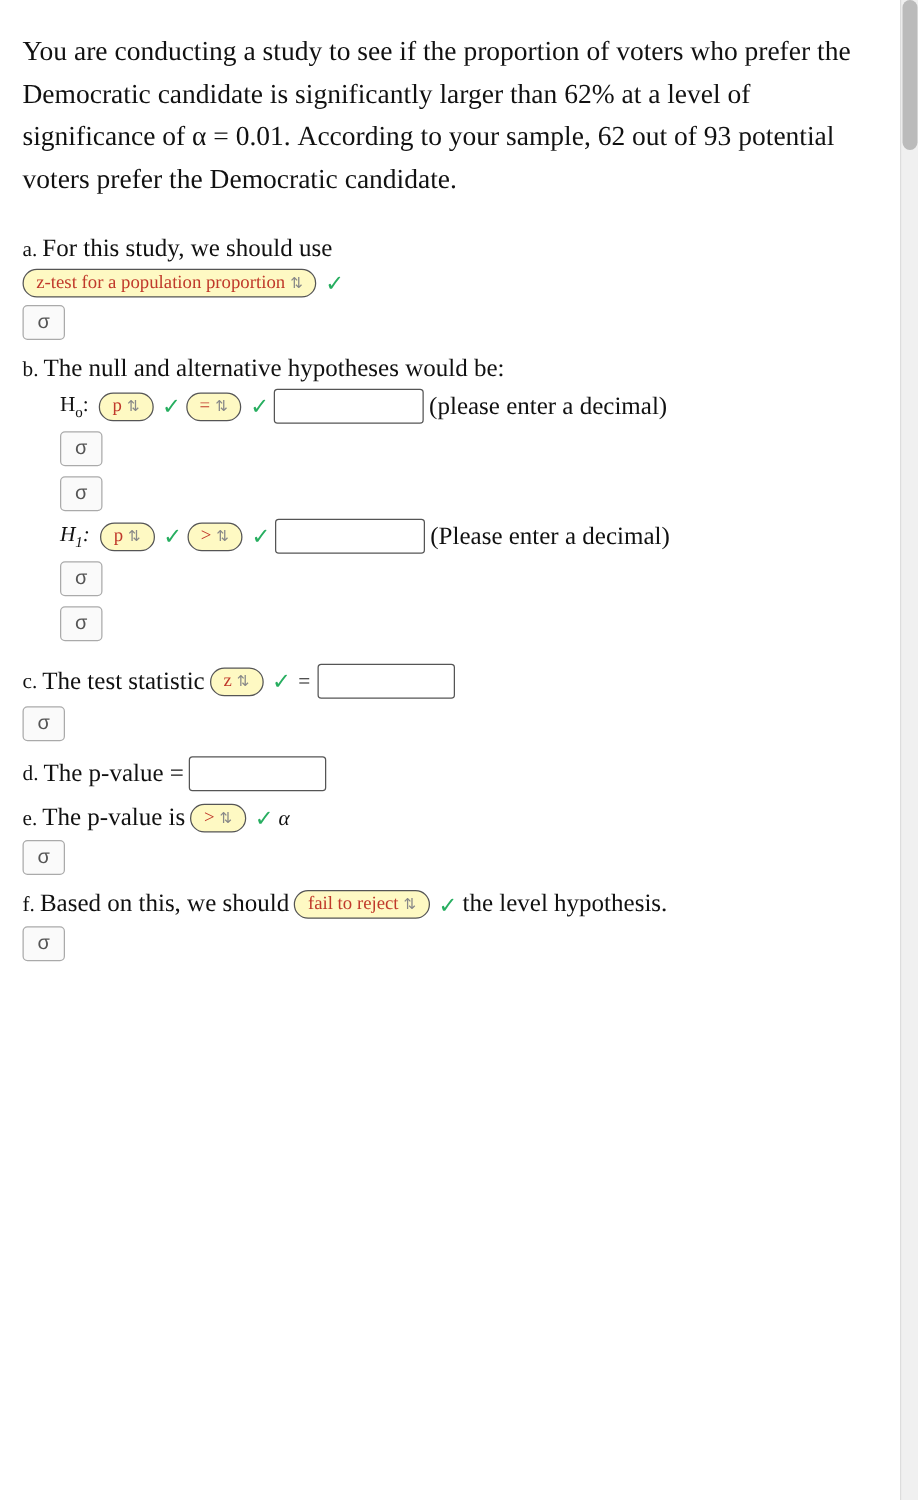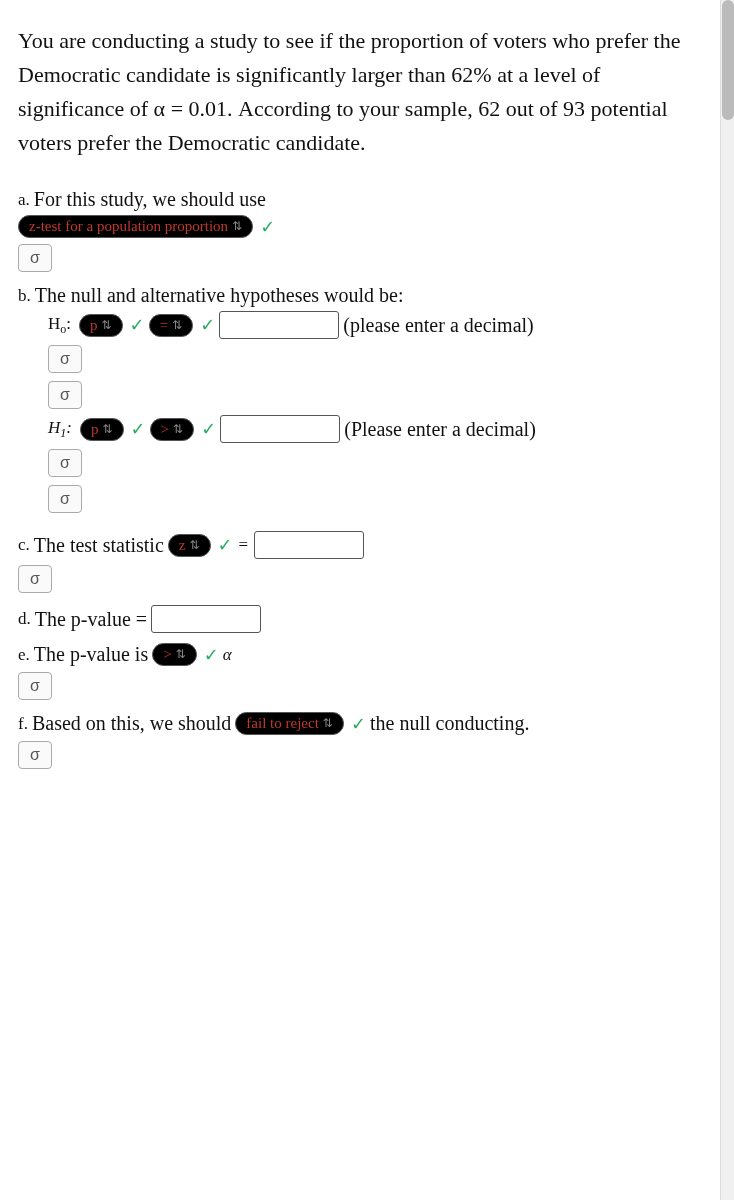--- a/index.html
+++ b/index.html
@@ -24,21 +24,21 @@
       margin-left: 30px;
     }
     .select-pill {
       display: inline-flex;
       align-items: center;
       border: 1.5px solid #555;
       border-radius: 14px;
       padding: 2px 10px 2px 10px;
       font-size: 15px;
       color: #c0392b;
-      background: #000000;
+      background: #fef9c3;
       cursor: pointer;
       gap: 4px;
       vertical-align: middle;
     }
     .select-pill .arrow {
       font-size: 12px;
       color: #888;
     }
     .checkmark {
       color: #27ae60;
@@ -276,20 +276,20 @@
 
 <div class="question-block" style="margin-top: 8px;">
   <div class="row-inline">
     <span class="section-letter">f.</span>
     <span class="label-text">Based on this, we should</span>
     <span class="select-pill">
       <span>fail to reject</span>
       <span class="arrow">⇅</span>
     </span>
     <span class="checkmark">✓</span>
-    <span class="label-text">the null conducting.</span>
+    <span class="label-text">the level hypothesis.</span>
   </div>
   <div class="indent row-sigma">
     <button class="sigma-btn">
       <span>σ</span>
     </button>
   </div>
 </div>
 
 </body></html>

